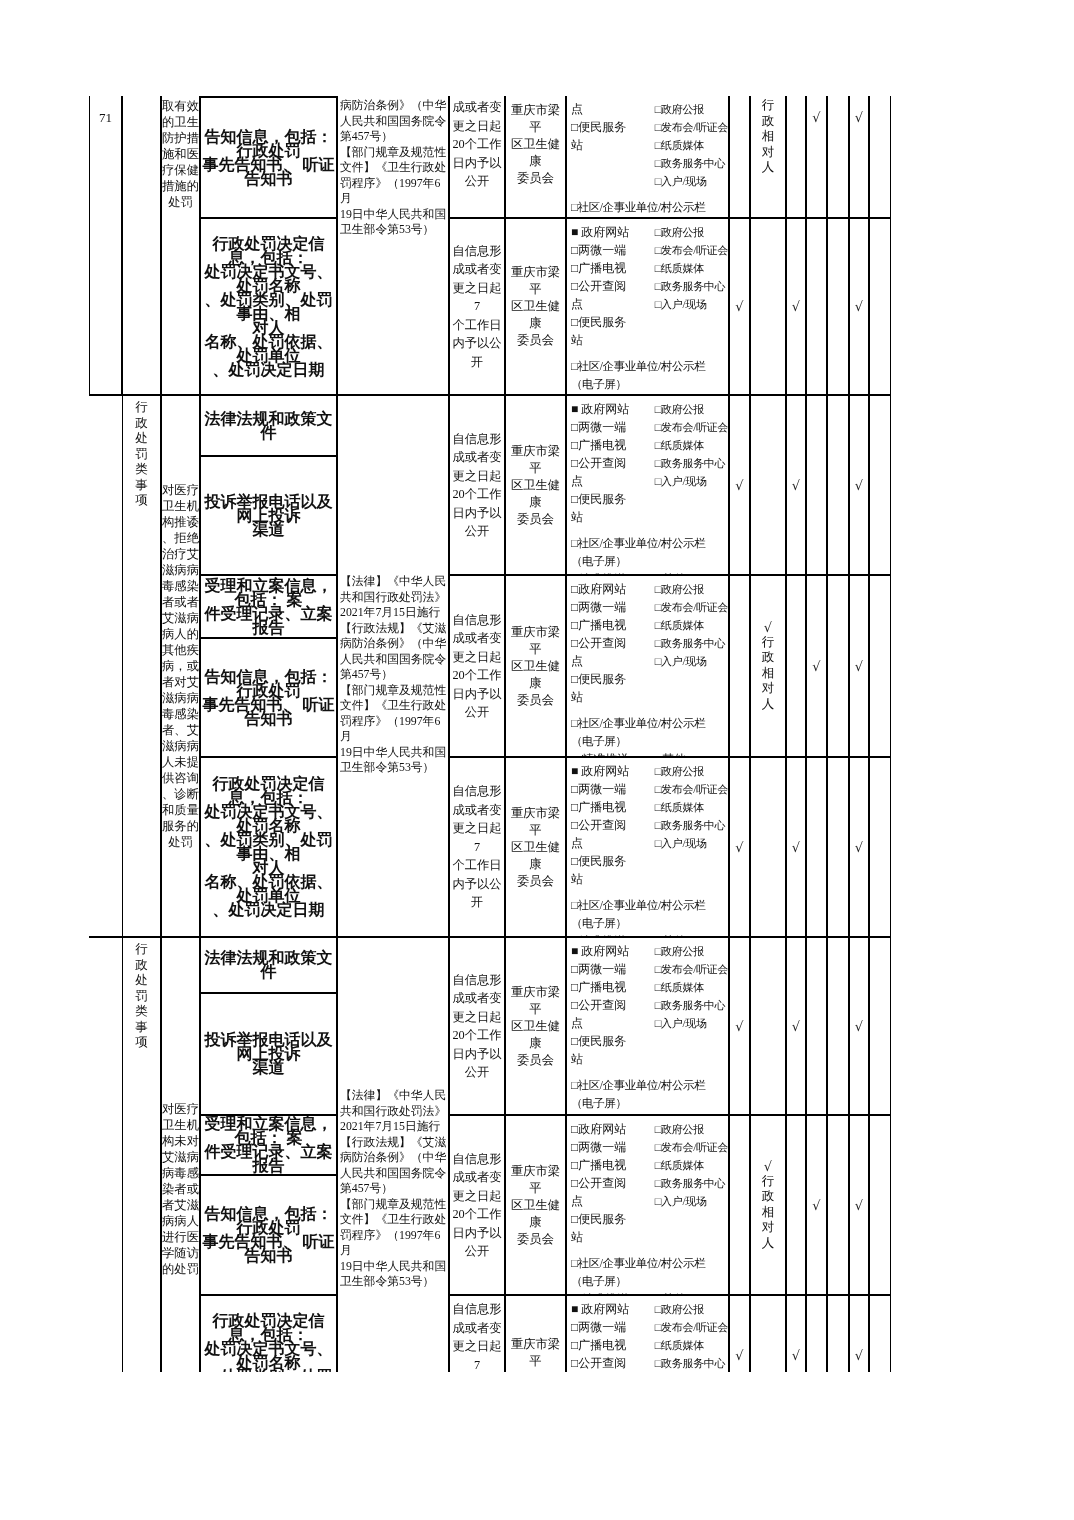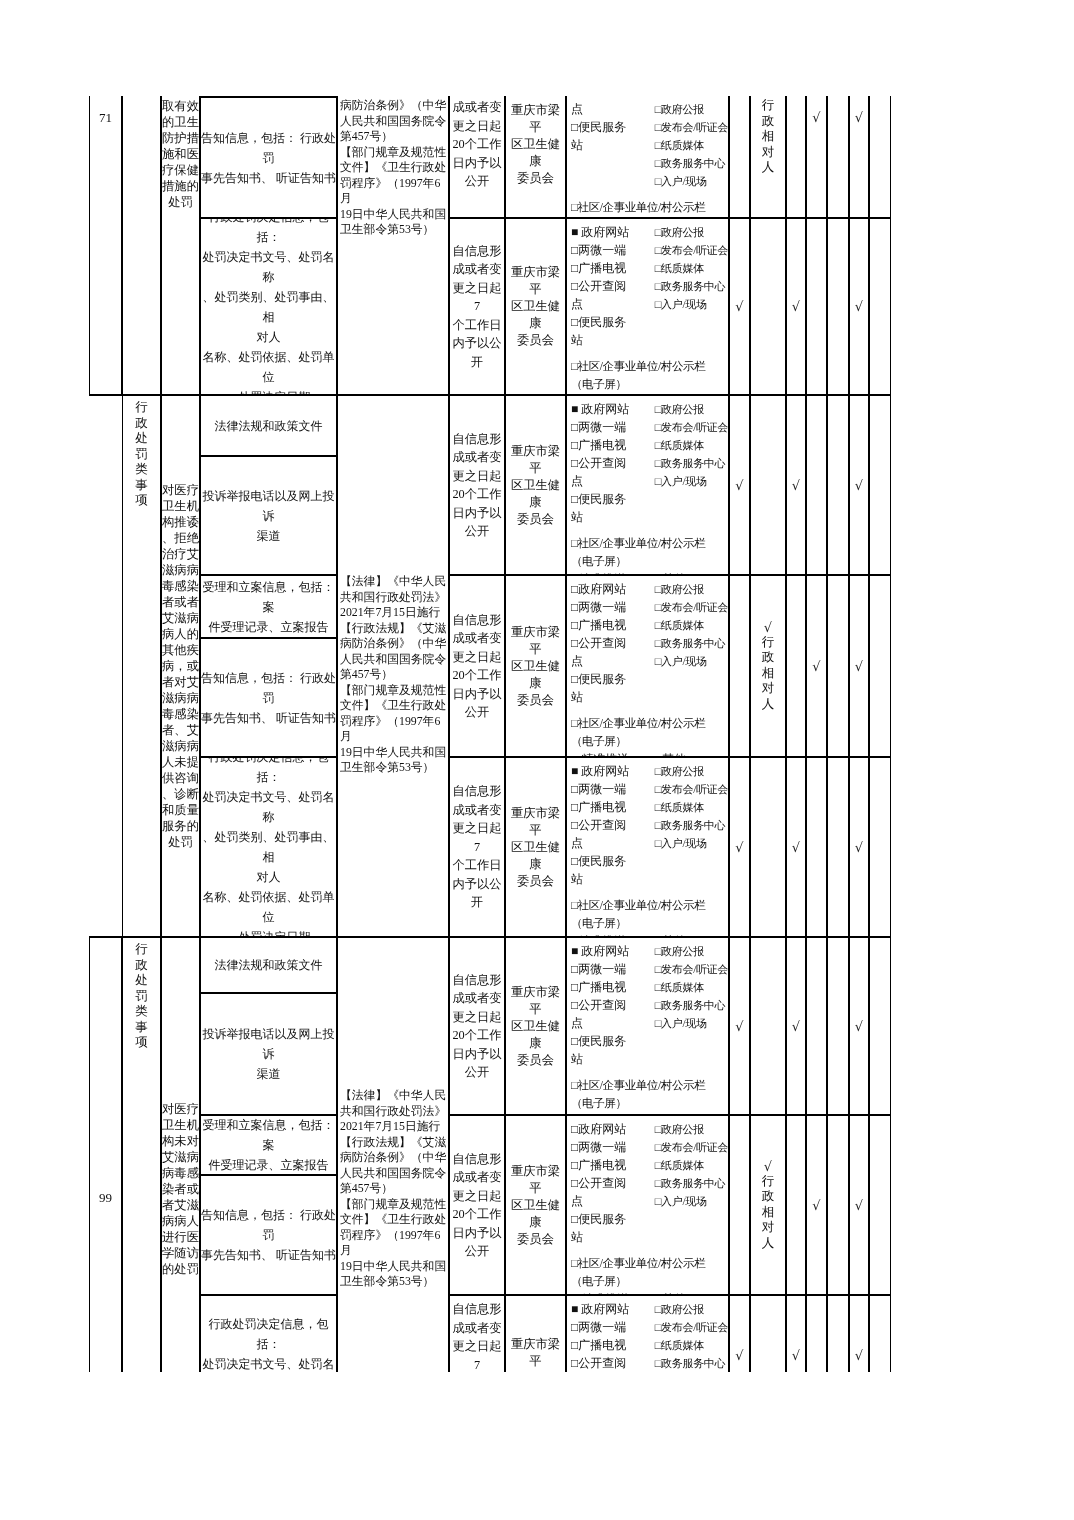--- a/index.html
+++ b/index.html
@@ -8,21 +8,21 @@
   .cell{position:absolute;border:1px solid #000;box-sizing:border-box;overflow:hidden;background:#fff;}
   .bt0{border-top:none;}
   .bb0{border-bottom:none;}
   .bt2{border-top:2px solid #000;}
   .vc{display:flex;flex-direction:column;align-items:center;justify-content:center;text-align:center;}
   .tc{text-align:center;}
   .pw{white-space:pre-wrap;}
   .seq{font-size:13px;}
   .vstack{width:15px;margin:0 auto;word-break:break-all;line-break:anywhere;line-height:15.5px;font-size:12.5px;text-align:center;}
   .v3{font-size:12.3px;line-height:16px;text-align:center;white-space:pre-wrap;}
-  .cnt{font-size:12px;line-height:20px;}
+  .cnt{font-size:16px;line-height:14px;font-weight:bold;}
   .lgl{font-size:11.8px;line-height:15.5px;padding-left:2px;padding-right:1px;}
   .tm{font-size:12.3px;line-height:18.5px;}
   .sb{font-size:12.3px;line-height:17px;}
   .ck{font-family:"DejaVu Sans",sans-serif;font-size:13px;color:#222;font-weight:400;}
   .chan{padding:4px 0 0 4px;}
   .chrow{display:flex;}
   .c1{width:84px;font-size:12px;line-height:18px;white-space:pre;}
   .c2{font-size:11px;line-height:18px;white-space:pre;letter-spacing:-0.3px;}
   .comm{margin-top:8px;font-size:11.5px;line-height:18px;white-space:pre;letter-spacing:-0.4px;}
   .prow{display:flex;font-size:12px;line-height:18px;}
@@ -372,21 +372,20 @@
   <div class="cell vc" style="left:786px;top:757px;width:20px;height:180px;">
       <span class="ck">√</span>
     </div>
   <div class="cell" style="left:806px;top:757px;width:21px;height:180px;"></div>
   <div class="cell" style="left:827px;top:757px;width:22px;height:180px;"></div>
   <div class="cell vc" style="left:849px;top:757px;width:20px;height:180px;">
       <span class="ck">√</span>
     </div>
   <div class="cell" style="left:869px;top:757px;width:22px;height:180px;"></div>
 
-  <div class="cell bb0" style="left:89px;top:937px;width:33px;height:435px;padding-top:250px;text-align:center;"><span class="seq">99</span></div>
   <div class="cell bb0" style="left:122px;top:937px;width:39px;height:435px;padding-top:4px;">
       <div class="vstack">行政处罚类事项</div>
     </div>
   <div class="cell bb0" style="left:161px;top:937px;width:39px;height:435px;padding-top:163px;">
       <div class="v3">对医疗
 卫生机
 构未对
 艾滋病
 病毒感
 染者或

